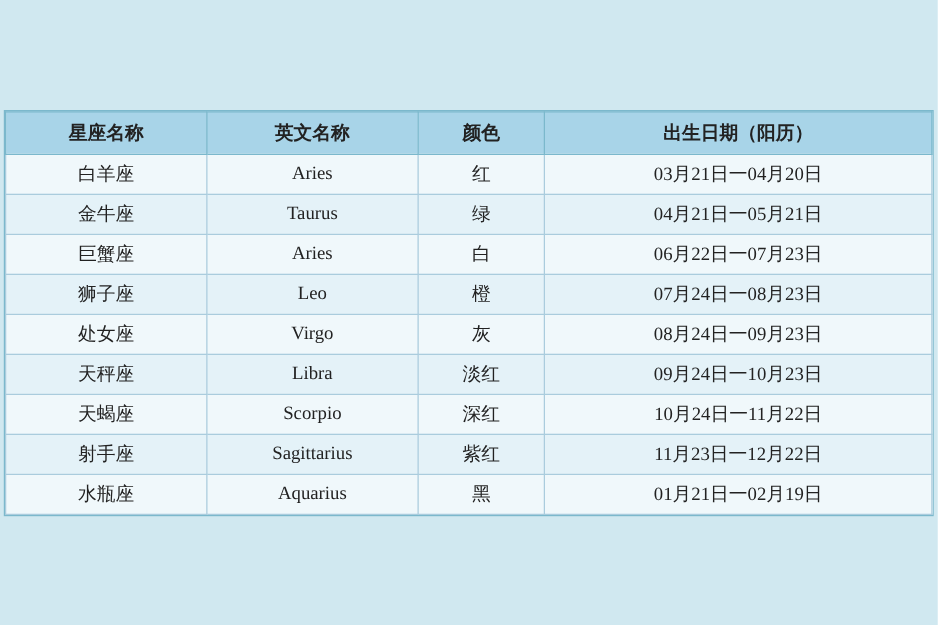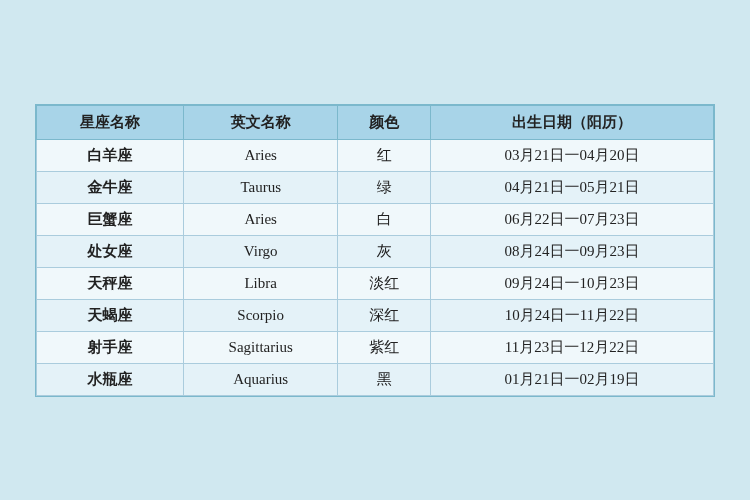--- a/index.html
+++ b/index.html
@@ -15,21 +15,21 @@
       display: flex;
       align-items: center;
       justify-content: center;
       font-family: "SimSun", "宋体", serif;
       font-size: 15px;
     }
 
     .table-container {
       background-color: #e8f4f8;
       border: 1px solid #7bb8cc;
-      width: 680px;
+      width: 744px;
     }
 
     table {
       width: 100%;
       border-collapse: collapse;
     }
 
     thead tr {
       background-color: #a8d4e8;
     }
@@ -53,21 +53,21 @@
 
     tbody td {
       border: 1px solid #aaccdd;
       padding: 6px 10px;
       text-align: center;
       color: #222;
       font-size: 15px;
     }
 
     tbody td:first-child {
-      font-weight: bold;
+      font-weight: normal;
     }
 
     tbody td:nth-child(2) {
       font-style: normal;
       font-family: Liberation Serif, serif;
     }
   </style>
 </head>
 <body>
 
@@ -94,20 +94,26 @@
           <td>绿</td>
           <td>04月21日一05月21日</td>
         </tr>
         <tr>
           <td>巨蟹座</td>
           <td>Aries</td>
           <td>白</td>
           <td>06月22日一07月23日</td>
         </tr>
         <tr>
+          <td>狮子座</td>
+          <td>Leo</td>
+          <td>橙</td>
+          <td>07月24日一08月23日</td>
+        </tr>
+        <tr>
           <td>处女座</td>
           <td>Virgo</td>
           <td>灰</td>
           <td>08月24日一09月23日</td>
         </tr>
         <tr>
           <td>天秤座</td>
           <td>Libra</td>
           <td>淡红</td>
           <td>09月24日一10月23日</td>

